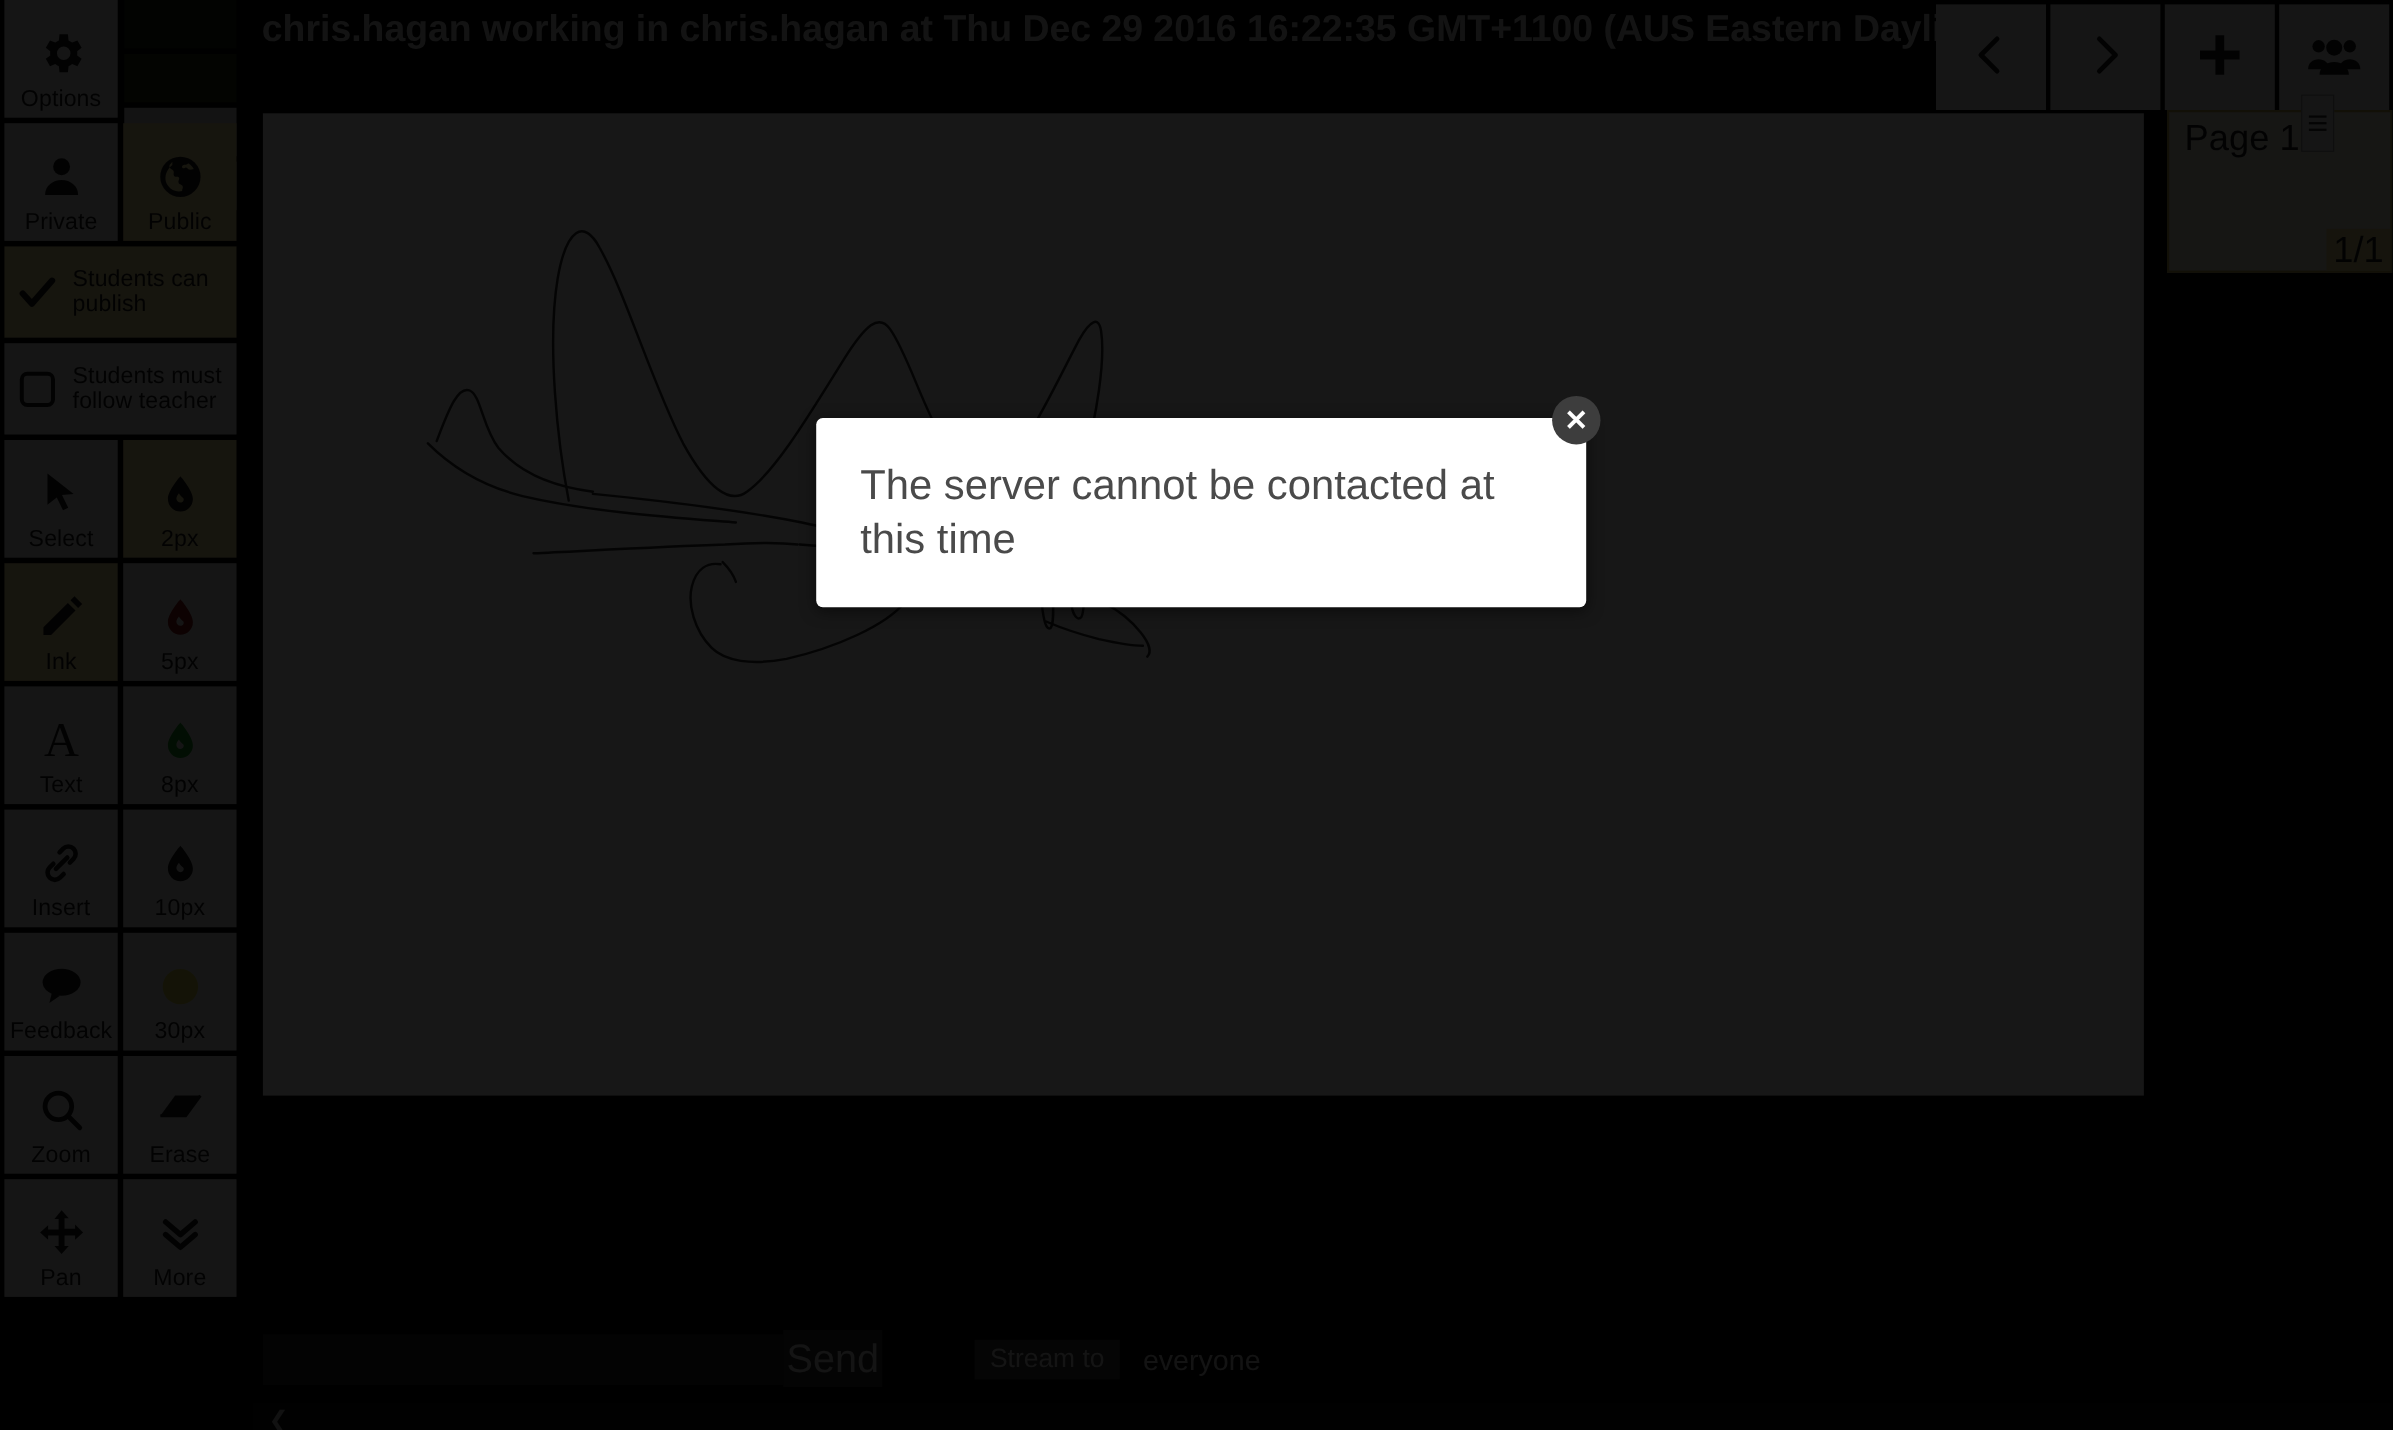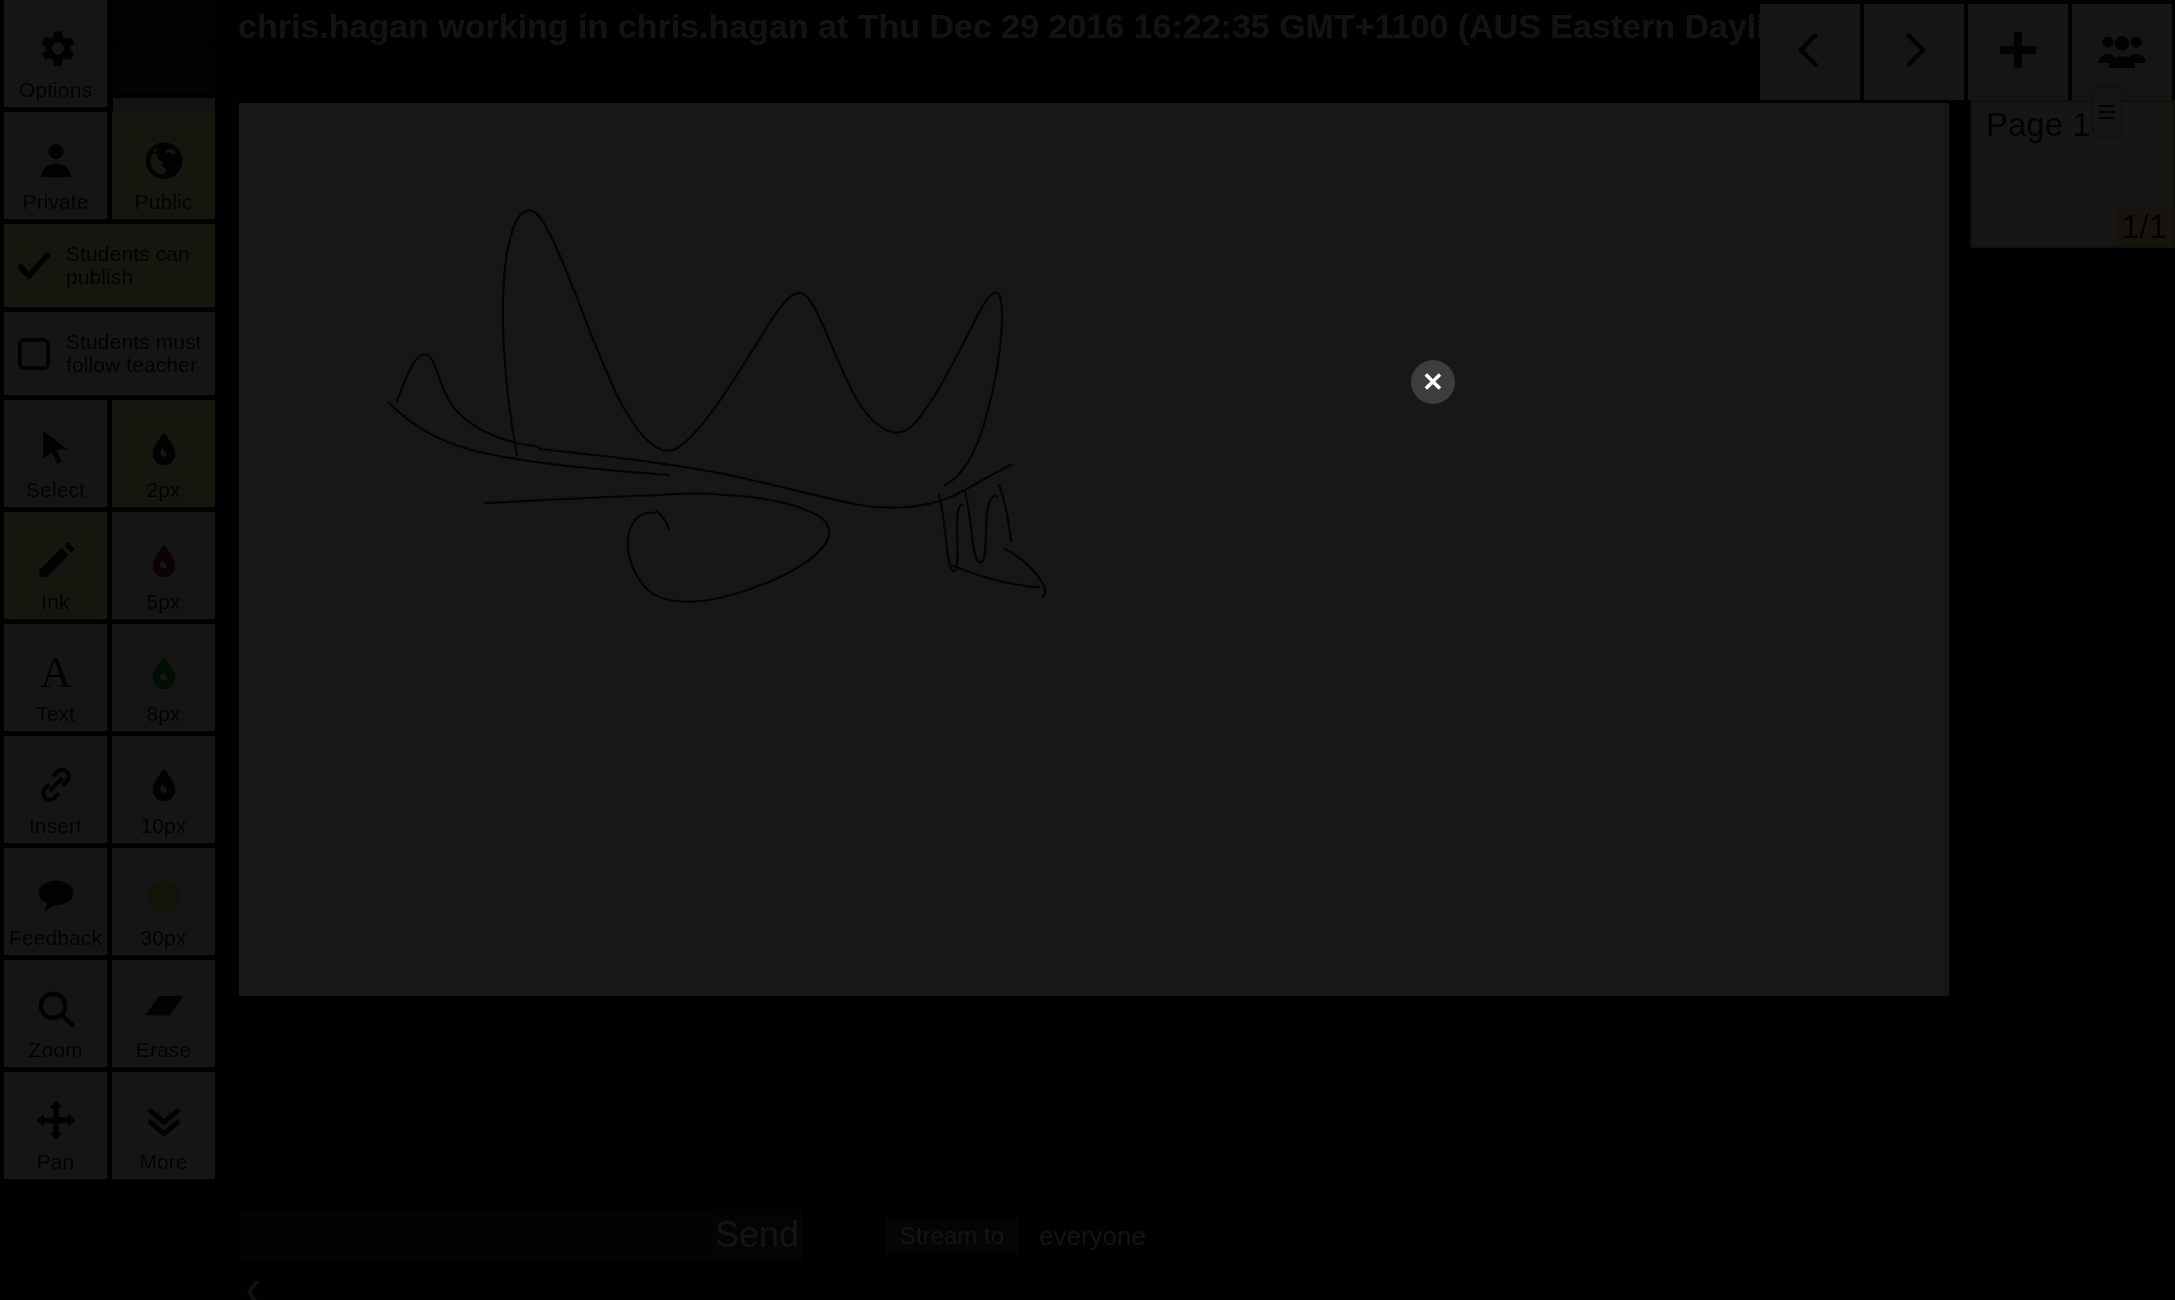--- a/index.html
+++ b/index.html
@@ -528,15 +528,18 @@
       <button class="stream-btn">Stream to</button>
       <span class="stream-target">everyone</span>
     </div>
 
     <div class="bottomstrip">
       <span class="chev">❮</span>
     </div>
 
   </div>
 
+  <div class="modal">
+    <div class="modal-text">The server cannot be contacted at this time</div>
+  </div>
   <button class="modal-close">✕</button>
 
 </div>
 
 </body></html>

